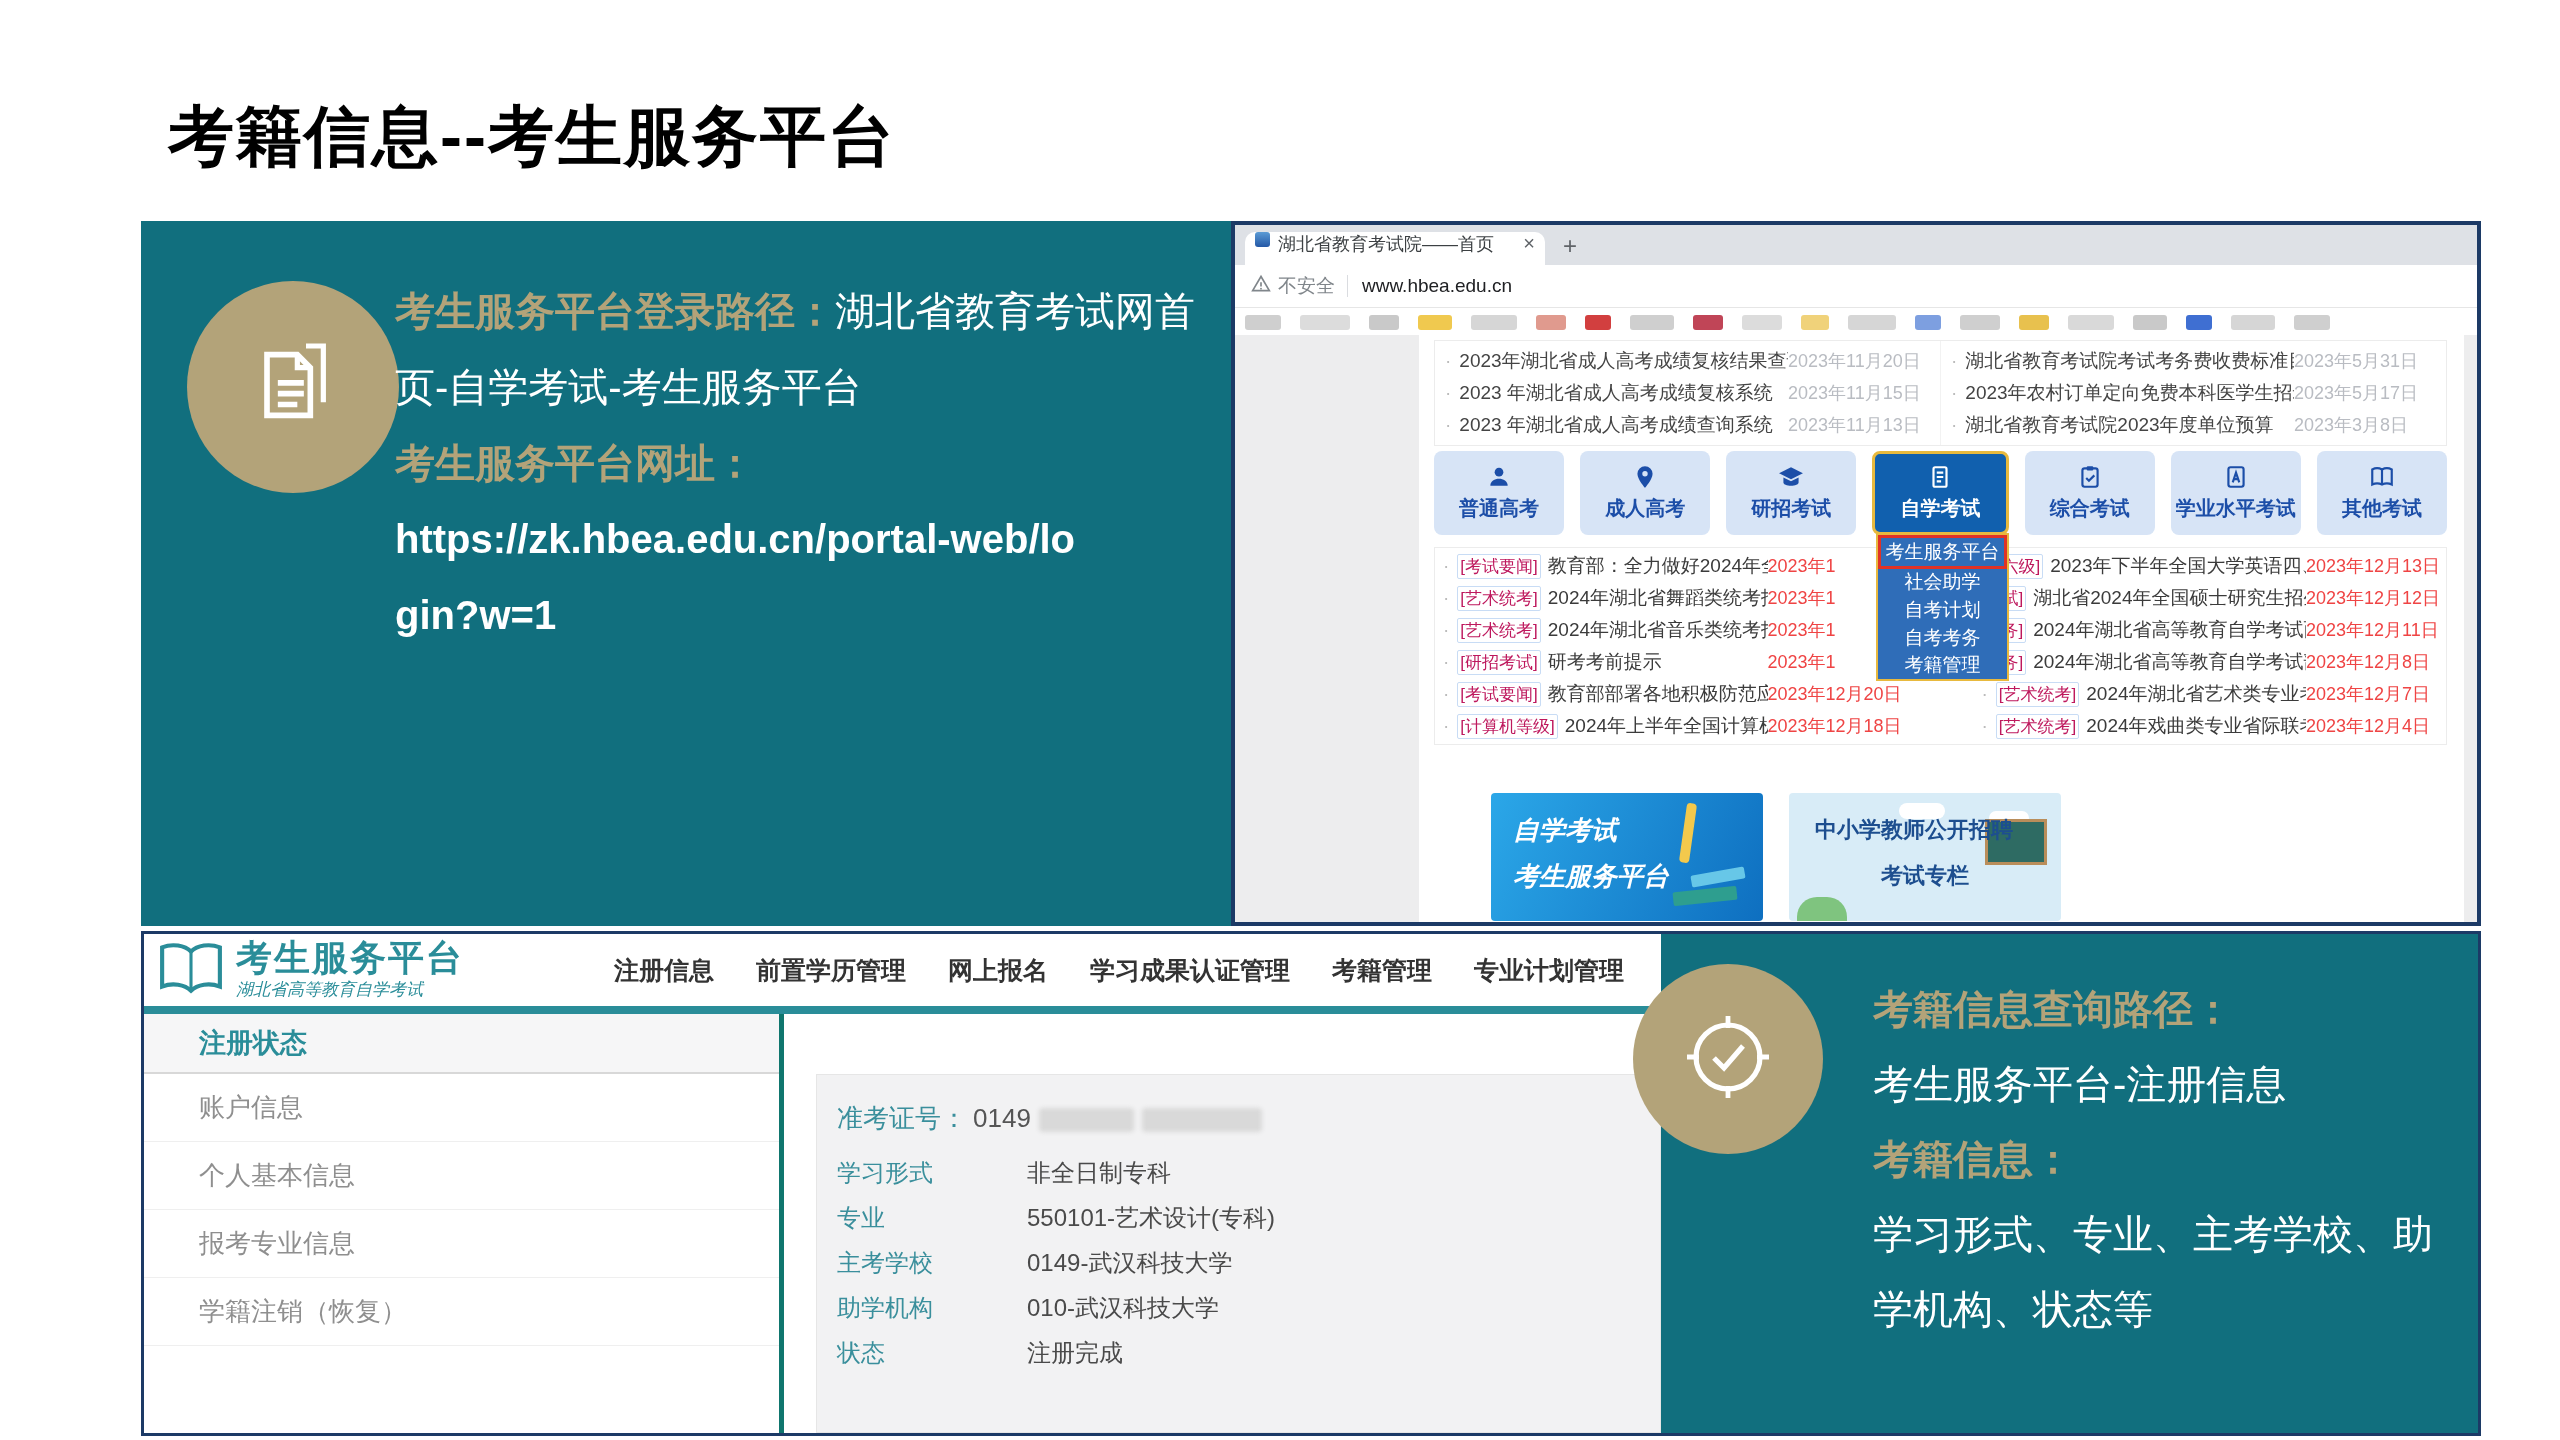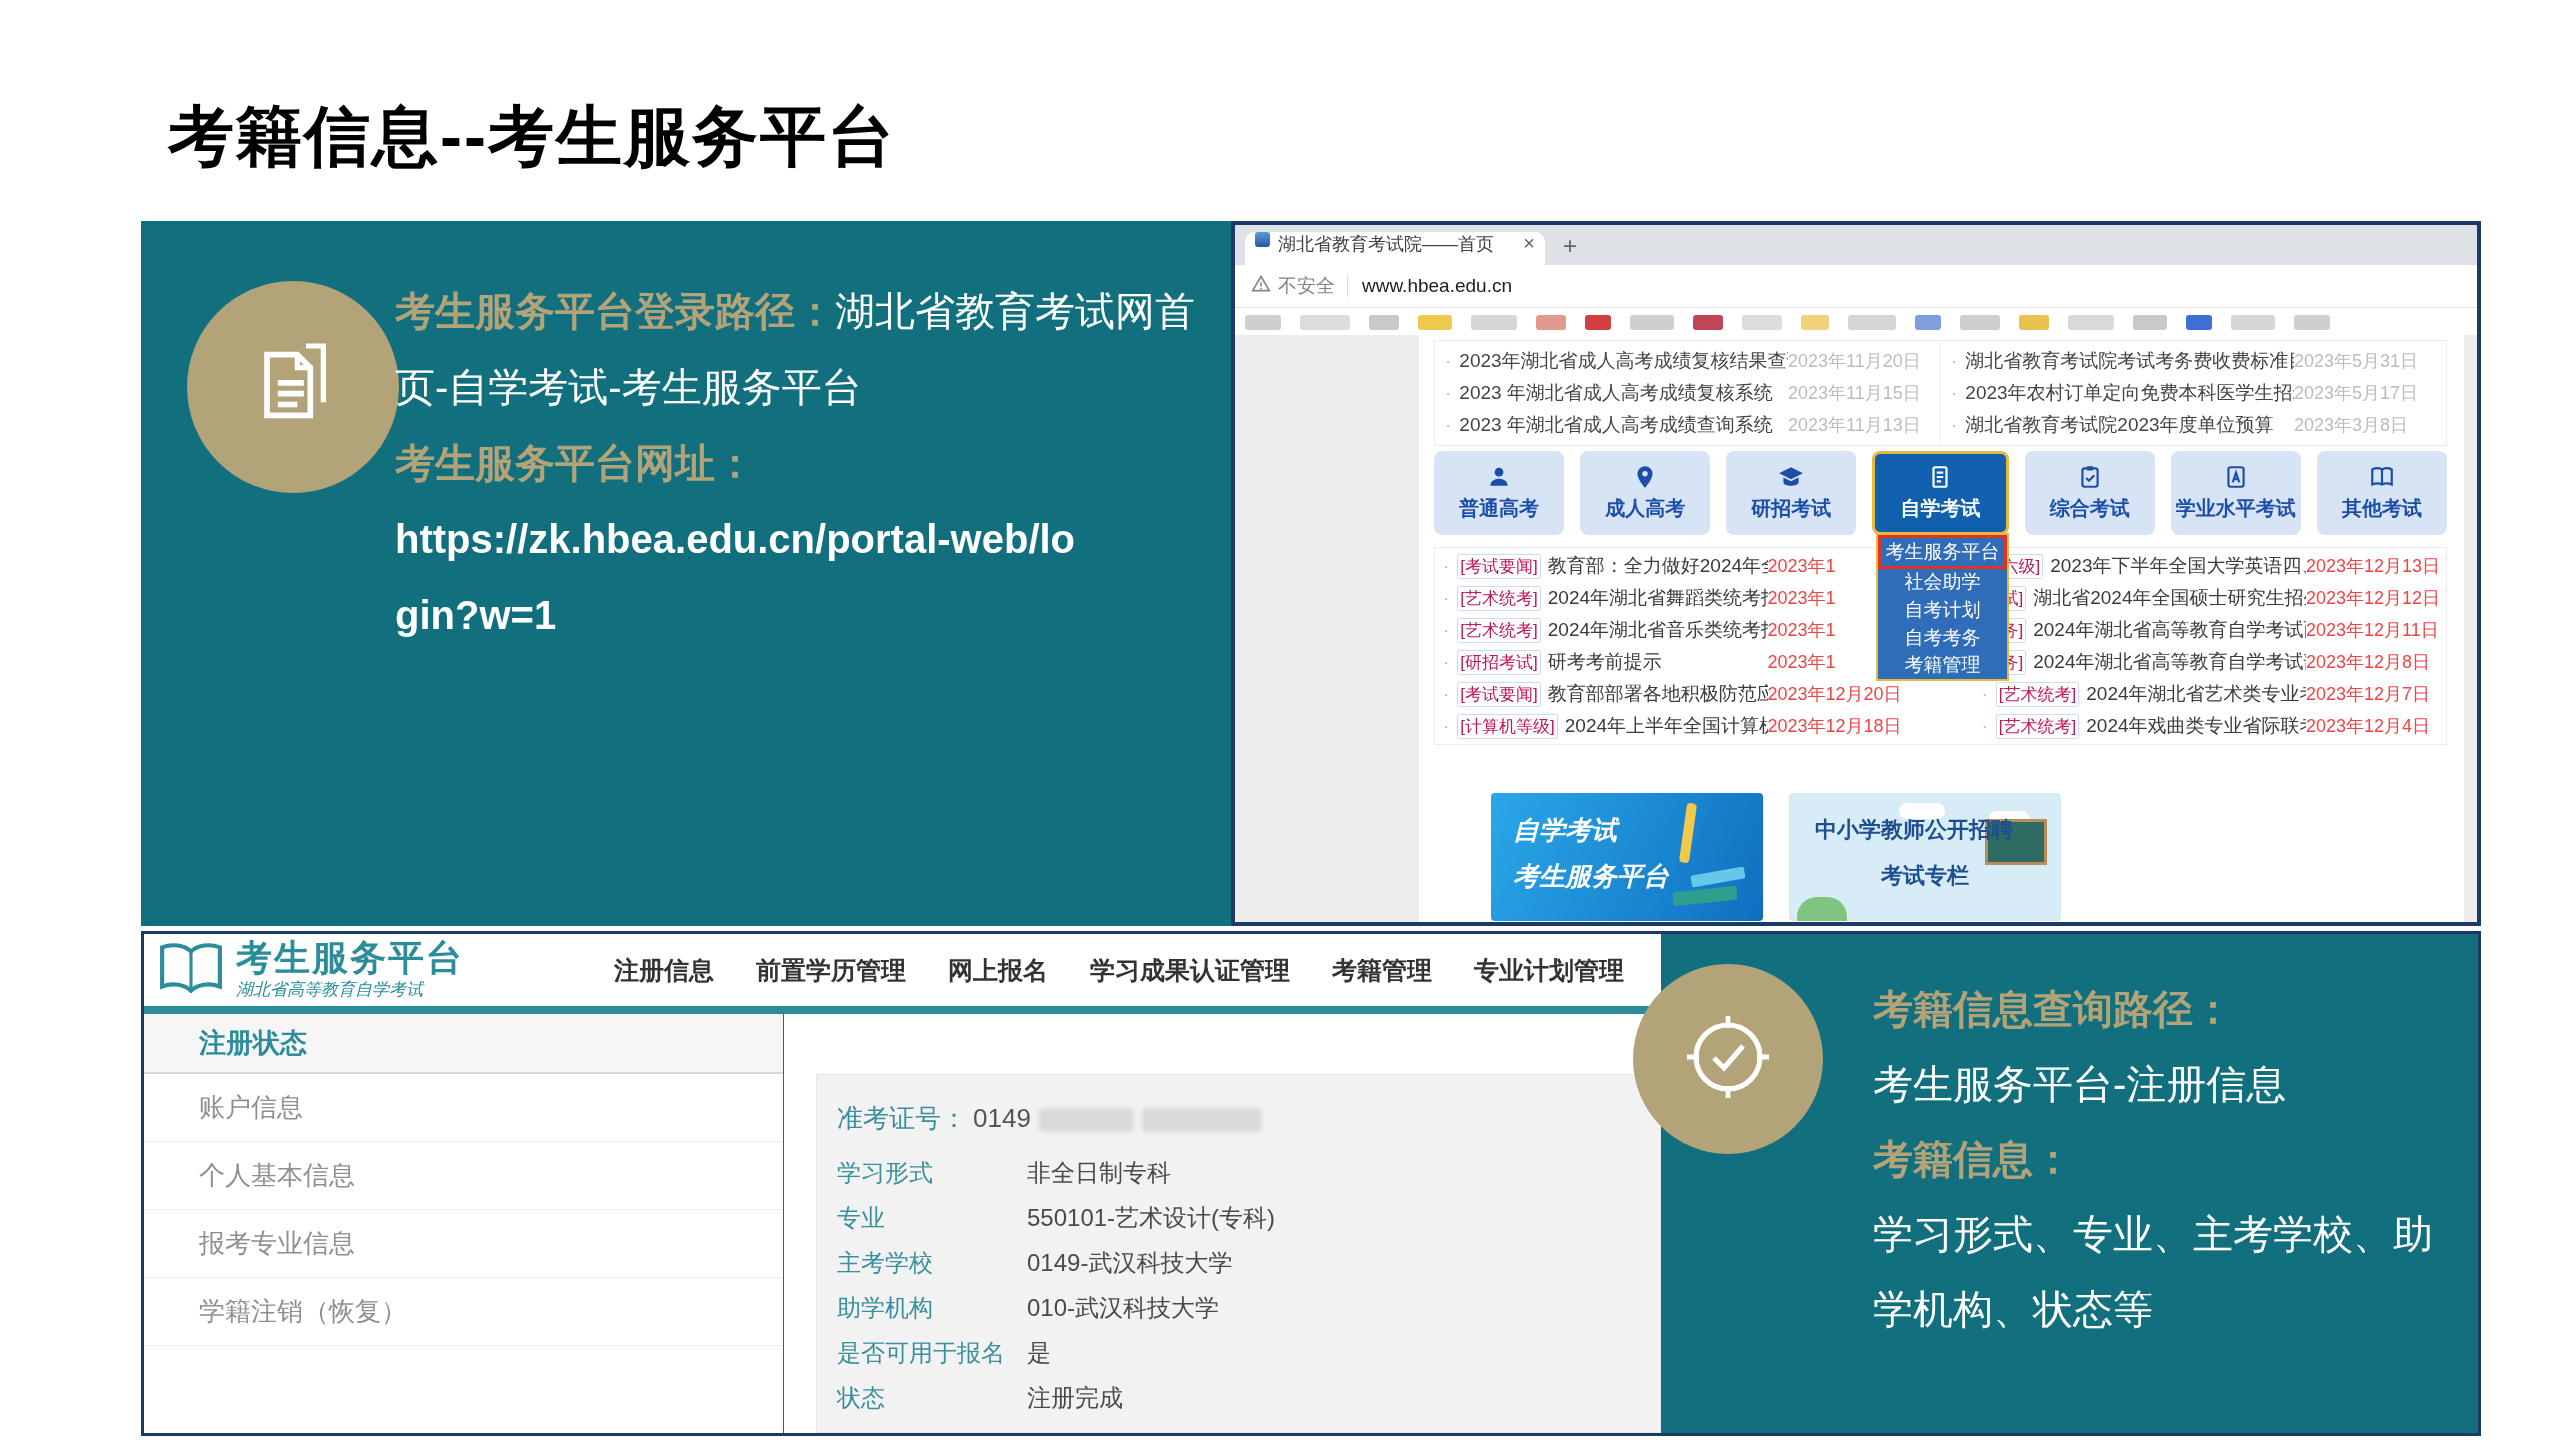--- a/index.html
+++ b/index.html
@@ -88,21 +88,21 @@
           box-sizing:border-box;background:#fff;}
   .papp{position:absolute;left:0;top:0;width:1517px;height:100%;}
   .pheader{position:absolute;left:0;top:0;width:100%;height:72px;display:flex;align-items:center;}
   .plogo{display:flex;align-items:center;margin-left:14px;gap:12px;flex:none;}
   .plogot .t1{font-size:36px;font-weight:bold;color:#2A8D99;letter-spacing:2px;line-height:36px;}
   .plogot .t2{font-size:17px;font-style:italic;color:#2A8D99;margin-top:2px;}
   .pnav{display:flex;gap:42px;margin-left:150px;font-size:25px;font-weight:bold;color:#333;white-space:nowrap;}
   .pnav span{cursor:default;}
   .pdivider{position:absolute;top:72px;left:0;width:100%;height:8px;background:#2A8D99;}
   .pbody{position:absolute;top:80px;bottom:0;left:0;width:100%;}
-  .psidebar{position:absolute;left:0;top:0;width:640px;height:100%;border-right:1px solid #0f766e;box-sizing:border-box;background:#fff;}
+  .psidebar{position:absolute;left:0;top:0;width:640px;height:100%;border-right:5px solid #0f766e;box-sizing:border-box;background:#fff;}
   .sactive{height:58px;background:#f6f6f7;border-bottom:2px solid #d8d8d8;display:flex;align-items:center;
            padding-left:55px;color:#2A8D99;font-size:27px;font-weight:bold;}
   .sitem{height:67px;border-bottom:1px solid #efefef;display:flex;align-items:center;padding-left:55px;color:#8f8f8f;font-size:26px;}
   .pcontent{position:absolute;left:640px;top:0;right:0;height:100%;background:#fff;}
   .pcard{position:absolute;left:32px;top:60px;right:0;bottom:0;background:#f2f2f3;border:1px solid #e6e6e6;
          padding:26px 0 0 20px;box-sizing:border-box;}
   .ticket{font-size:26px;color:#3A8F9C;margin-bottom:14px;}
   .ticket .tv{color:#555;margin-left:6px;}
   .blurblock{display:inline-block;height:24px;border-radius:4px;background:#d9d9d9;filter:blur(2px);vertical-align:middle;margin-left:8px;}
   .frow{display:flex;height:45px;align-items:center;font-size:24px;}
@@ -427,24 +427,20 @@
               </div>
             <div class="frow">
                 <span class="flabel">主考学校</span>
                 <span class="fvalue">0149-武汉科技大学</span>
               </div>
             <div class="frow">
                 <span class="flabel">助学机构</span>
                 <span class="fvalue">010-武汉科技大学</span>
               </div>
             <div class="frow">
-                <span class="flabel">是否可用于报名</span>
-                <span class="fvalue">是</span>
-              </div>
-            <div class="frow">
                 <span class="flabel">状态</span>
                 <span class="fvalue">注册完成</span>
               </div>
           </div>
         </div>
       </div>
     </div>
 
     <div class="panelR">
       <div class="gcircle">

